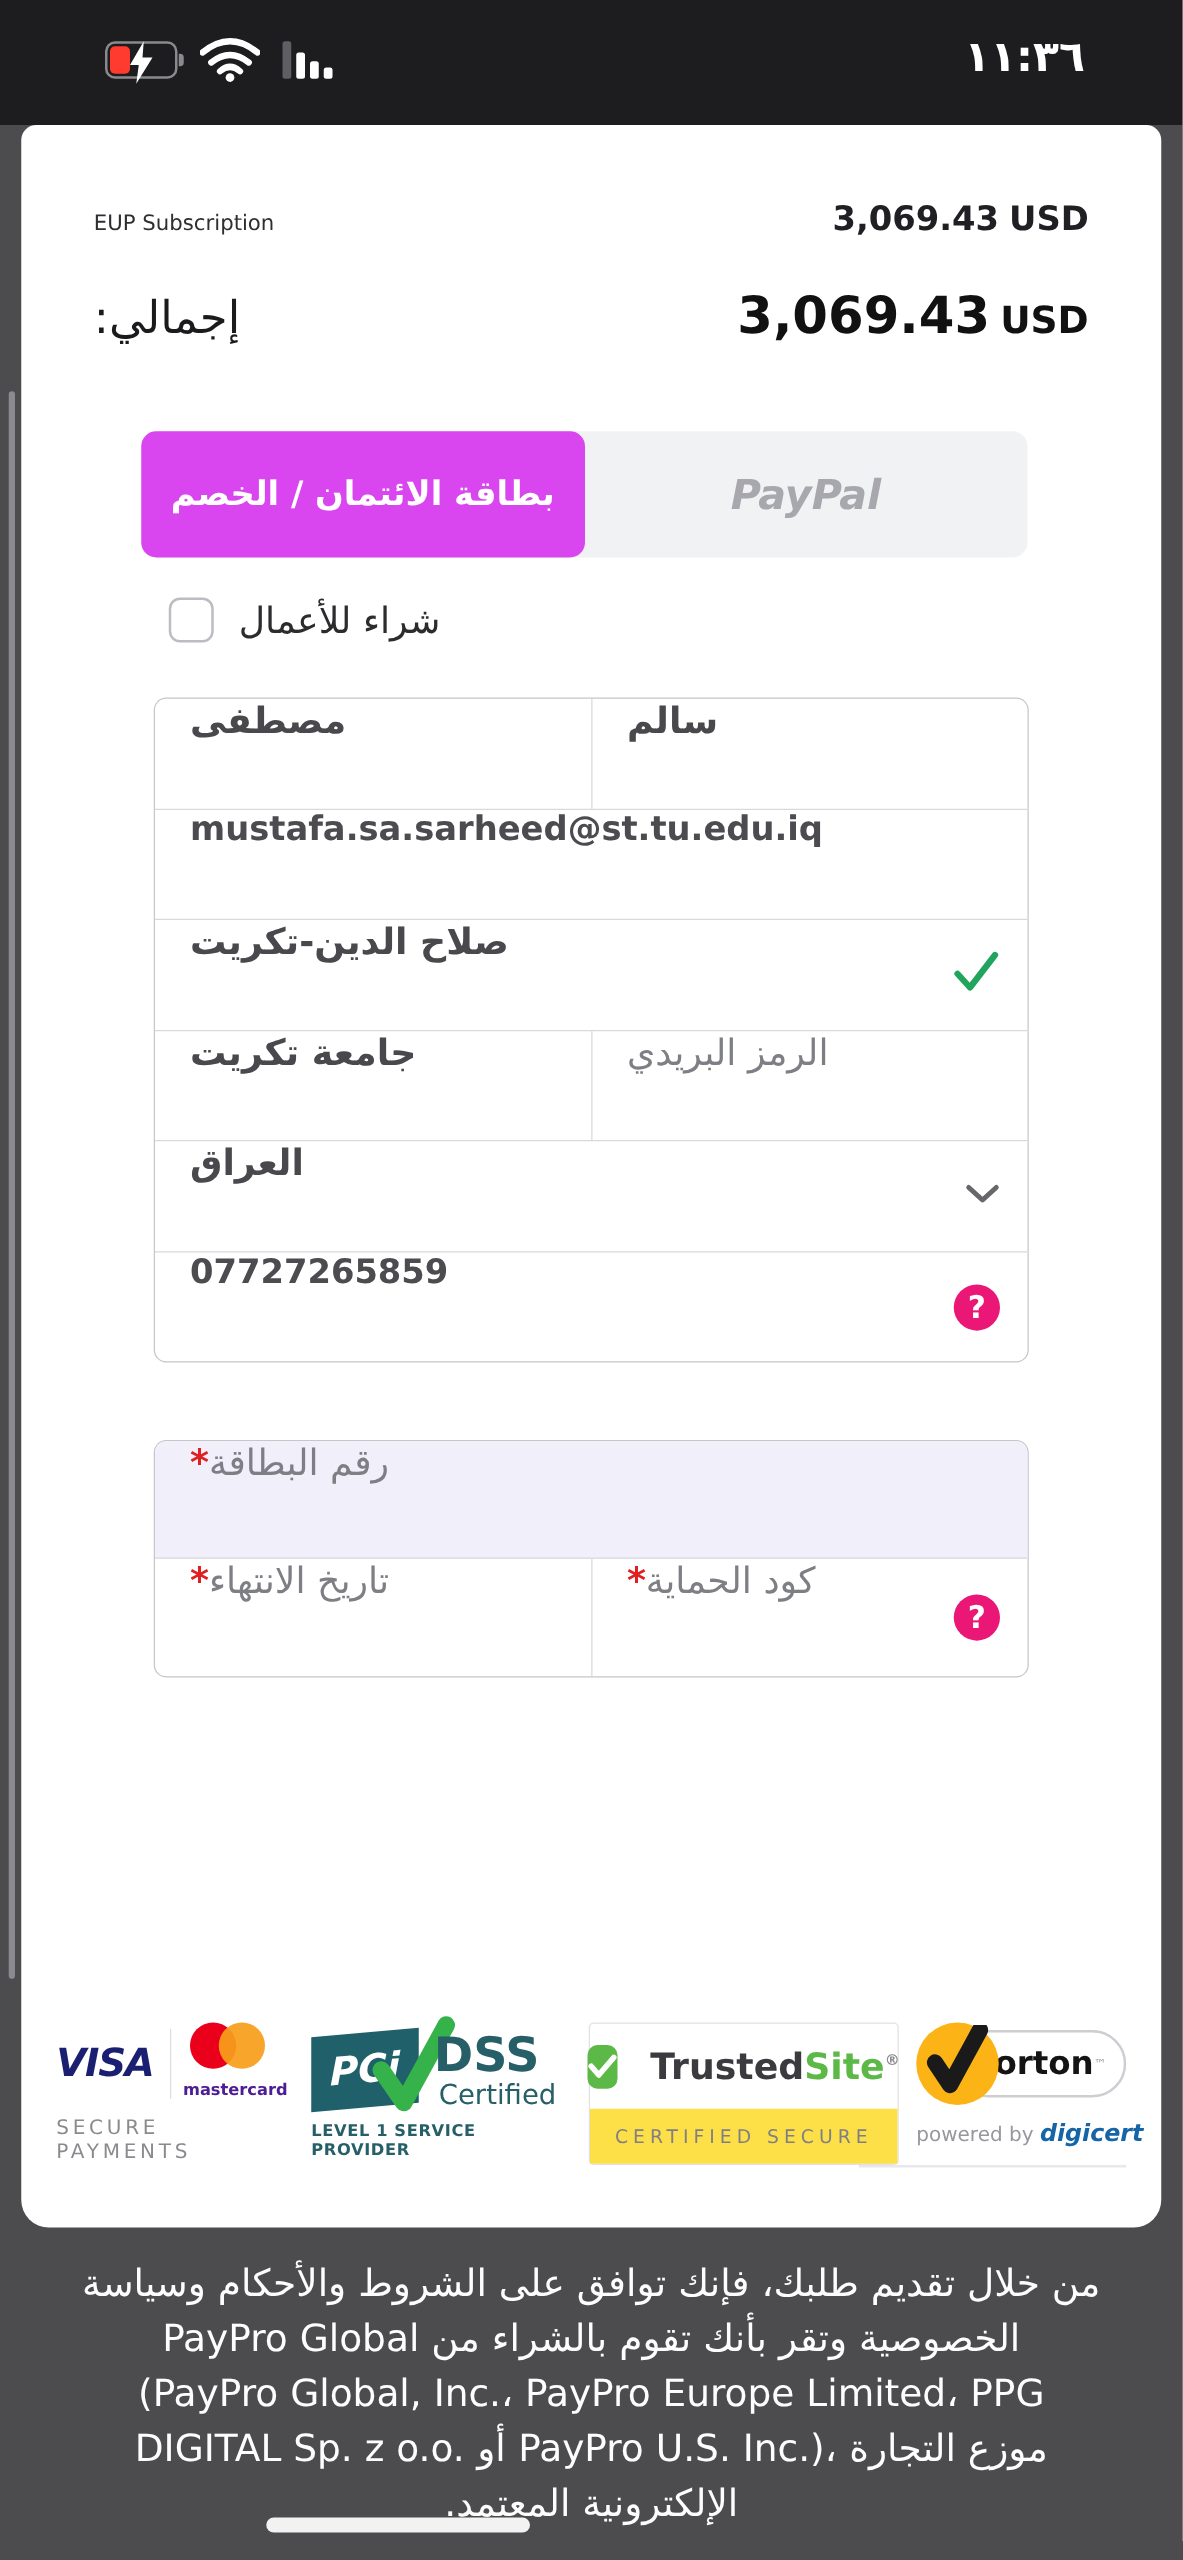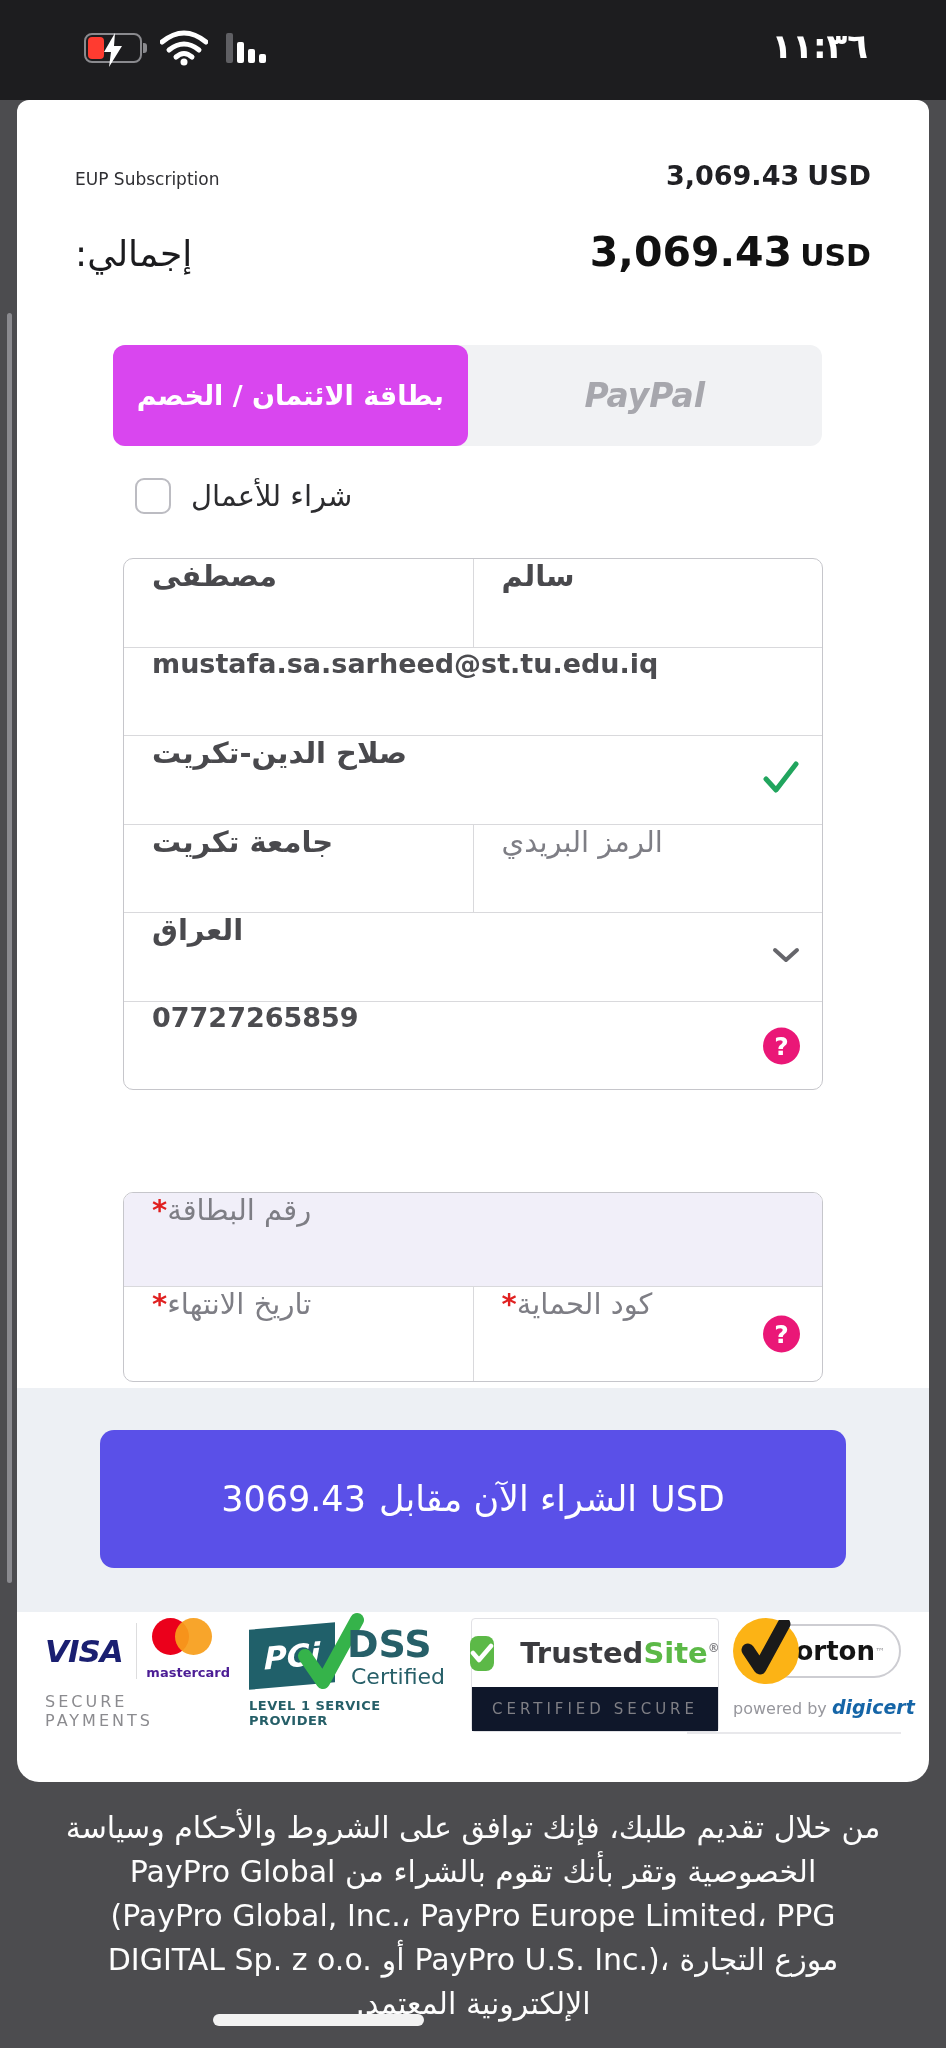--- a/index.html
+++ b/index.html
@@ -52,21 +52,21 @@
   
   .biz-row { position:absolute; left:118px; top:378px; display:flex; align-items:center; }
   .checkbox { width:36px; height:36px; border:2.5px solid #bcbcc2; border-radius:9px;
               background:#fff; }
   .biz-label { margin-left:20px; font-size:29px; color:#2c2c2f; }
 
   
   .form { position:absolute; left:106px; width:700px; background:#fff;
           border:1.5px solid #c6c6cb; border-radius:10px; overflow:hidden; }
   .form1 { top:458px; height:532px; }
-  .form2 { top:1052px; height:190px;margin-top:40px; }
+  .form2 { top:1052px; height:190px; }
   .frow { position:relative; display:flex; border-bottom:1px solid #d9d9dc; }
   .frow:last-child { border-bottom:none; }
   .form1 .frow { height:88.6px; }
   .form2 .frow { height:94px; }
   .fcell { position:relative; flex:1; display:flex; padding:0 28px; }
   .fcell + .fcell { border-left:1px solid #d9d9dc; }
   .val { font-size:29px; font-weight:600; color:#49494d; }
   .val-ltr { font-size:27px; font-weight:600; color:#4c4c50; }
   .ph { font-size:29px; color:#7e7e85; }
   .lavender { background:#f1eff9; }
@@ -113,21 +113,21 @@
                font-weight:800; color:#265f68; letter-spacing:.5px; }
 
   .g3 { width:248px; border:1px solid #e1e1e5; border-radius:4px; background:#fff;
         cursor:pointer; }
   .ts-top { height:68px; display:flex; align-items:center; justify-content:center; gap:26px; }
   .ts-check { width:35px; height:35px; background:#5cb947; border-radius:8px;
               display:flex; align-items:center; justify-content:center; }
   .ts-name { font-size:29px; font-weight:bold; color:#3b3b3f; }
   .ts-name .site { color:#5cb947; }
   .ts-name sup { font-size:12px; color:#8a8a8e; }
-  .ts-bottom { height:44px; background:#0f172a; display:flex; align-items:center;
+  .ts-bottom { height:44px; background:#fde047; display:flex; align-items:center;
                justify-content:center; font-size:15px; color:#7f7f85; letter-spacing:4px; }
 
   .g4 { position:relative; width:168px; cursor:pointer; }
   .n-row { position:relative; height:68px; }
   .n-pill { position:absolute; left:30px; top:6px; right:0; height:54px; background:#fff;
             border:2px solid #cdcdd2; border-radius:28px; display:flex; align-items:center;
             justify-content:flex-end; padding-right:14px; }
   .n-pill .nname { font-size:26px; font-weight:800; color:#141414; }
   .n-pill sup { font-size:10px; color:#9a9a9e; }
   .n-circle { position:absolute; left:0; top:0; width:66px; height:66px; border-radius:50%;
@@ -279,27 +279,20 @@
         </div>
         <div class="fcell">
           <span class="ph" dir="rtl">
             <span>كود الحماية</span><span class="star">*</span>
           </span>
           <span class="cell-icon help-badge">?</span>
         </div>
       </div>
     </div>
 
-    <div class="buy-section">
-      <button class="buy-btn">
-        <span>3069.43</span>
-        <span dir="rtl">الشراء الآن مقابل</span>
-        <span>USD</span>
-      </button>
-    </div>
 
     <div class="badges">
 
       <div class="g1">
         <div class="g1-top">
           <span class="visa">VISA</span>
           <span class="g1-div"></span>
           <span class="mc">
             <span class="c1"></span>
               <span class="c2"></span>

